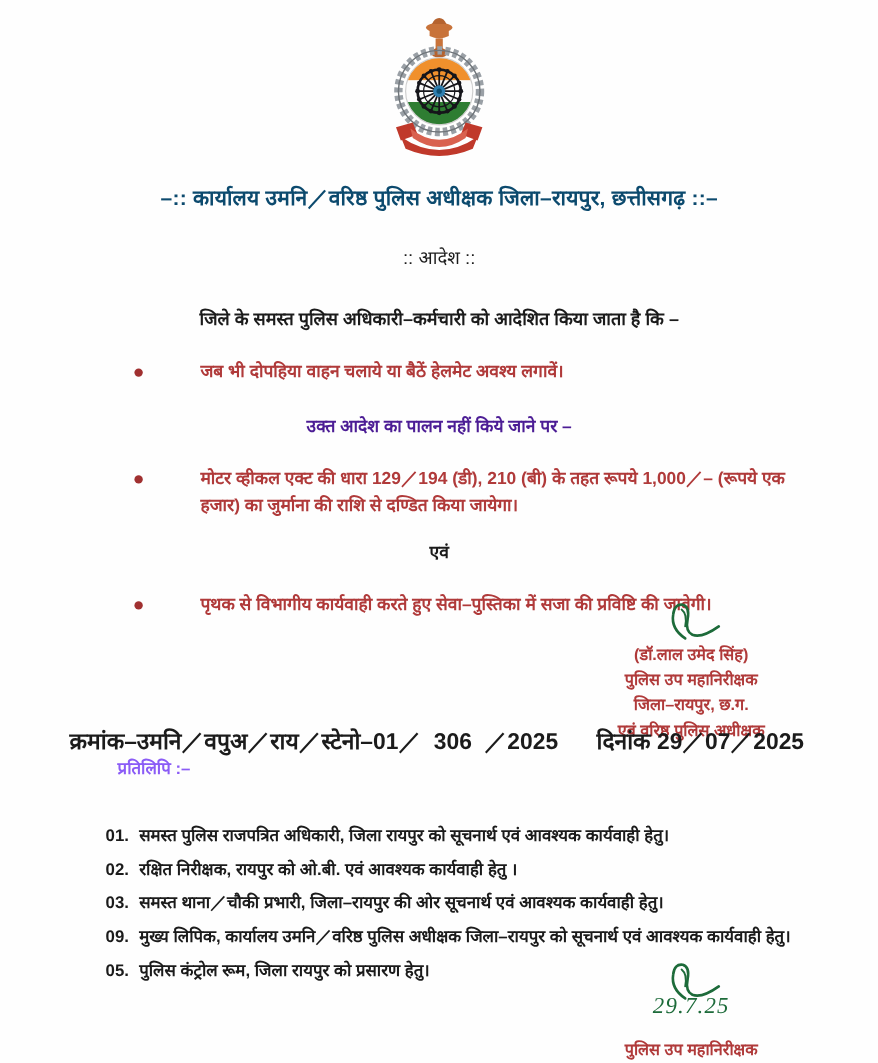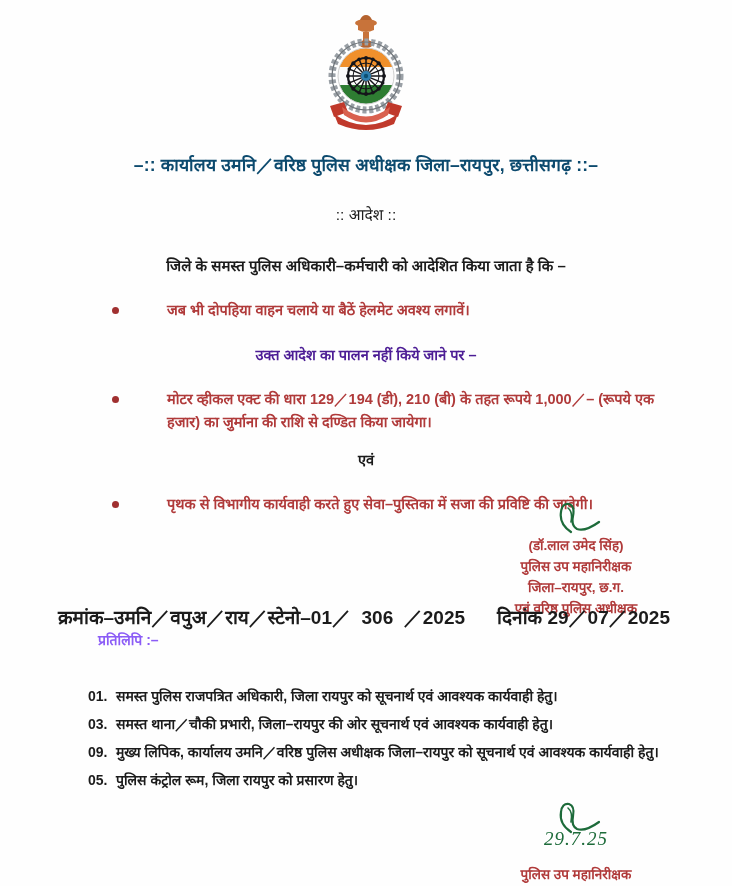--- a/index.html
+++ b/index.html
@@ -305,20 +305,24 @@
     <span class="ref-date">दिनांक 29／07／2025</span>
   </div>
 
   <div class="copy-label">प्रतिलिपि :–</div>
   <div class="copy-list">
     <div class="copy-item">
       <span class="copy-num">01.</span>
       <span class="copy-text">समस्त पुलिस राजपत्रित अधिकारी, जिला रायपुर को सूचनार्थ एवं आवश्यक कार्यवाही हेतु।</span>
     </div>
     <div class="copy-item">
+      <span class="copy-num">02.</span>
+      <span class="copy-text">रक्षित निरीक्षक, रायपुर को ओ.बी. एवं आवश्यक कार्यवाही हेतु ।</span>
+    </div>
+    <div class="copy-item">
       <span class="copy-num">03.</span>
       <span class="copy-text">समस्त थाना／चौकी प्रभारी, जिला–रायपुर की ओर सूचनार्थ एवं आवश्यक कार्यवाही हेतु।</span>
     </div>
     <div class="copy-item">
       <span class="copy-num">09.</span>
       <span class="copy-text">मुख्य लिपिक, कार्यालय उमनि／वरिष्ठ पुलिस अधीक्षक जिला–रायपुर को सूचनार्थ एवं आवश्यक कार्यवाही हेतु।</span>
     </div>
     <div class="copy-item">
       <span class="copy-num">05.</span>
       <span class="copy-text">पुलिस कंट्रोल रूम, जिला रायपुर को प्रसारण हेतु।</span>

